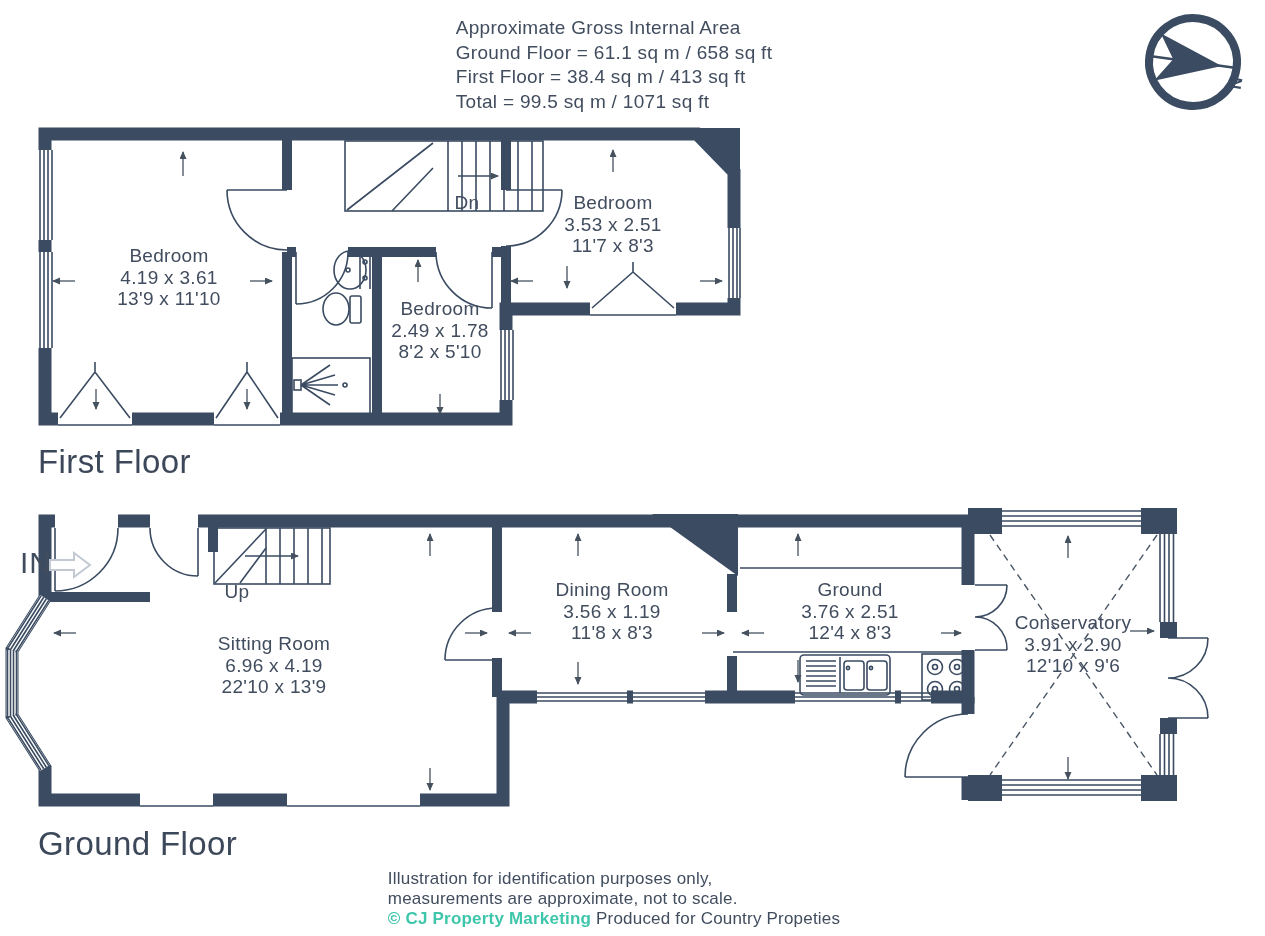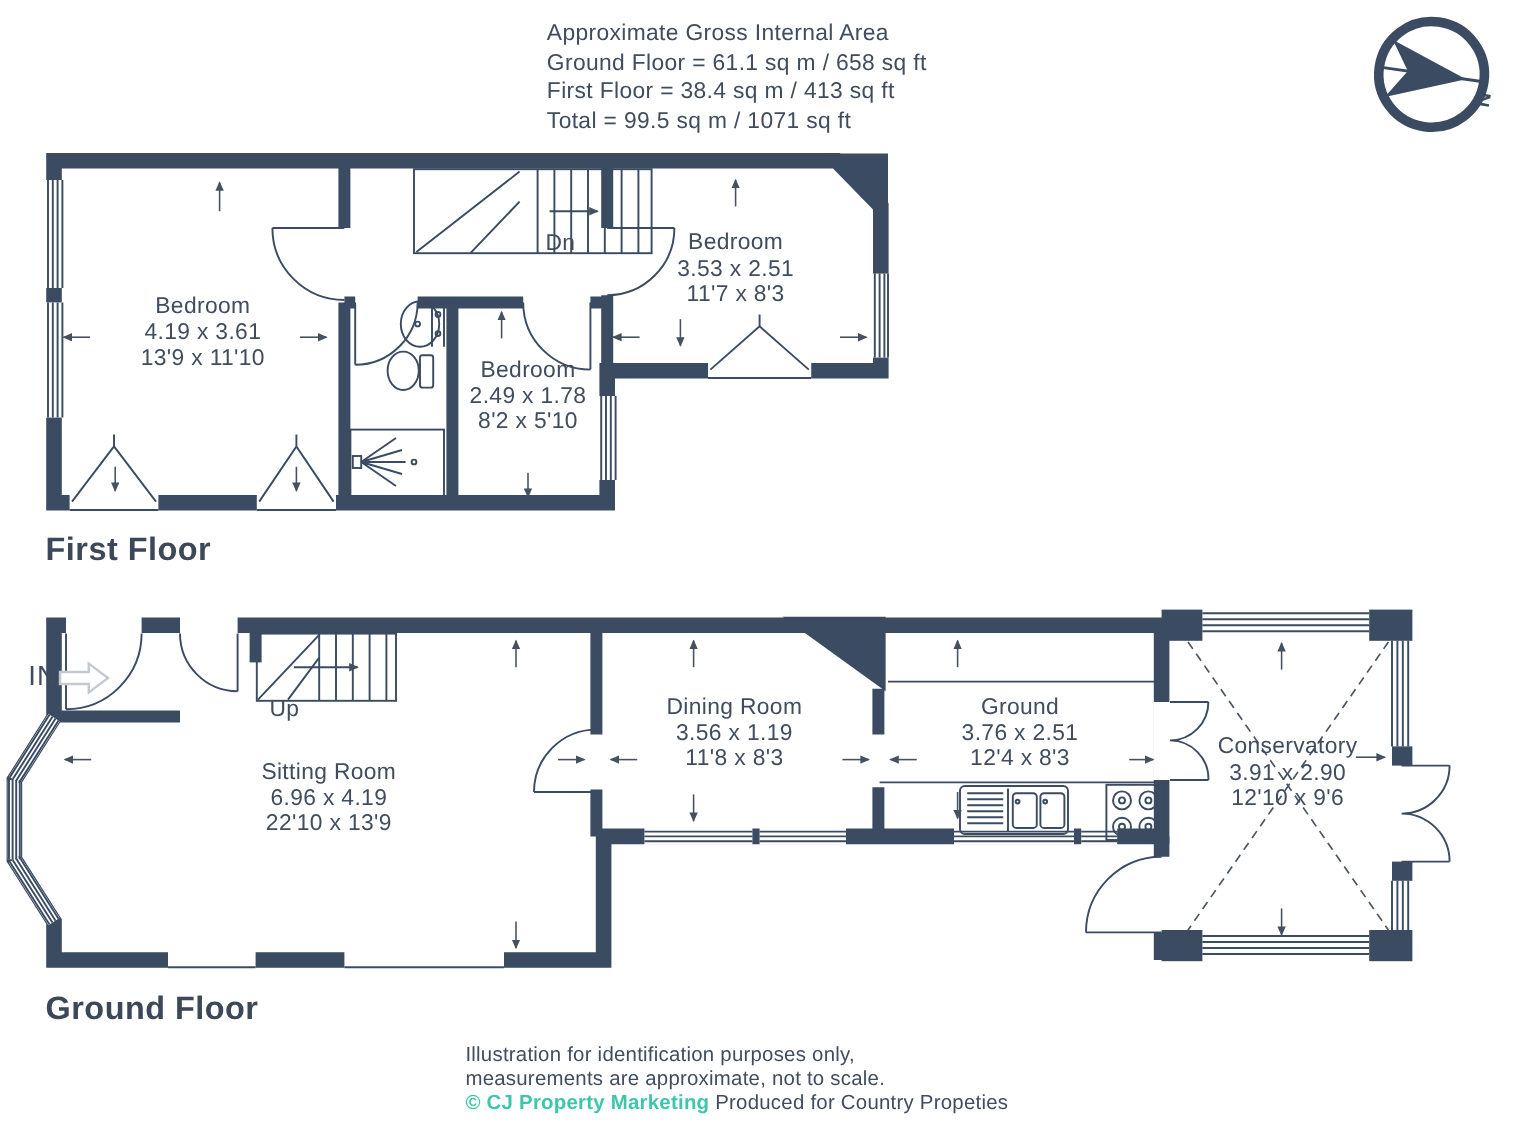--- a/index.html
+++ b/index.html
@@ -10,28 +10,28 @@
     --gray:#C2C9D2;
   }
   html,body{margin:0;padding:0;background:#fff;}
   #canvas{position:relative;width:1265px;height:936px;background:#fff;overflow:hidden;
           font-family:"Liberation Sans","DejaVu Sans",sans-serif;color:var(--ink);}
   #plan-svg{position:absolute;left:0;top:0;}
   .txt{position:absolute;white-space:nowrap;}
   .center{transform:translate(-50%,-50%);text-align:center;}
   .room-label{font-size:19px;line-height:21.5px;letter-spacing:.3px;}
   .small-label{font-size:19px;letter-spacing:.3px;}
-  .floor-title{font-size:27px;font-weight:bold;letter-spacing:.4px;color:var(--head);text-align:right;}
+  .floor-title{font-size:33px;font-weight:normal;letter-spacing:.4px;color:var(--head);text-align:right;}
   .header-block{left:614px;top:16px;transform:translateX(-50%);text-align:left;
                 font-size:19px;line-height:24.5px;letter-spacing:.3px;}
   .footer-block{left:614px;top:869px;transform:translateX(-50%);
                 font-size:17px;line-height:19.5px;letter-spacing:.2px;}
   .credit{margin-top:1px;}
   .credit .teal{color:var(--teal);font-weight:bold;}
-  .in-label{font-size:23px;letter-spacing:1px;}
+  .in-label{font-size:30px;letter-spacing:1px;}
   #compass{position:absolute;left:1133px;top:0;}
 </style>
 </head>
 <body>
 
 <div id="canvas">
 
   <svg id="plan-svg" width="1265" height="936" viewBox="0 0 1265 936">
     <defs>
       <marker id="ah" markerWidth="9" markerHeight="8" refX="7" refY="3.5" orient="auto" markerUnits="userSpaceOnUse">

